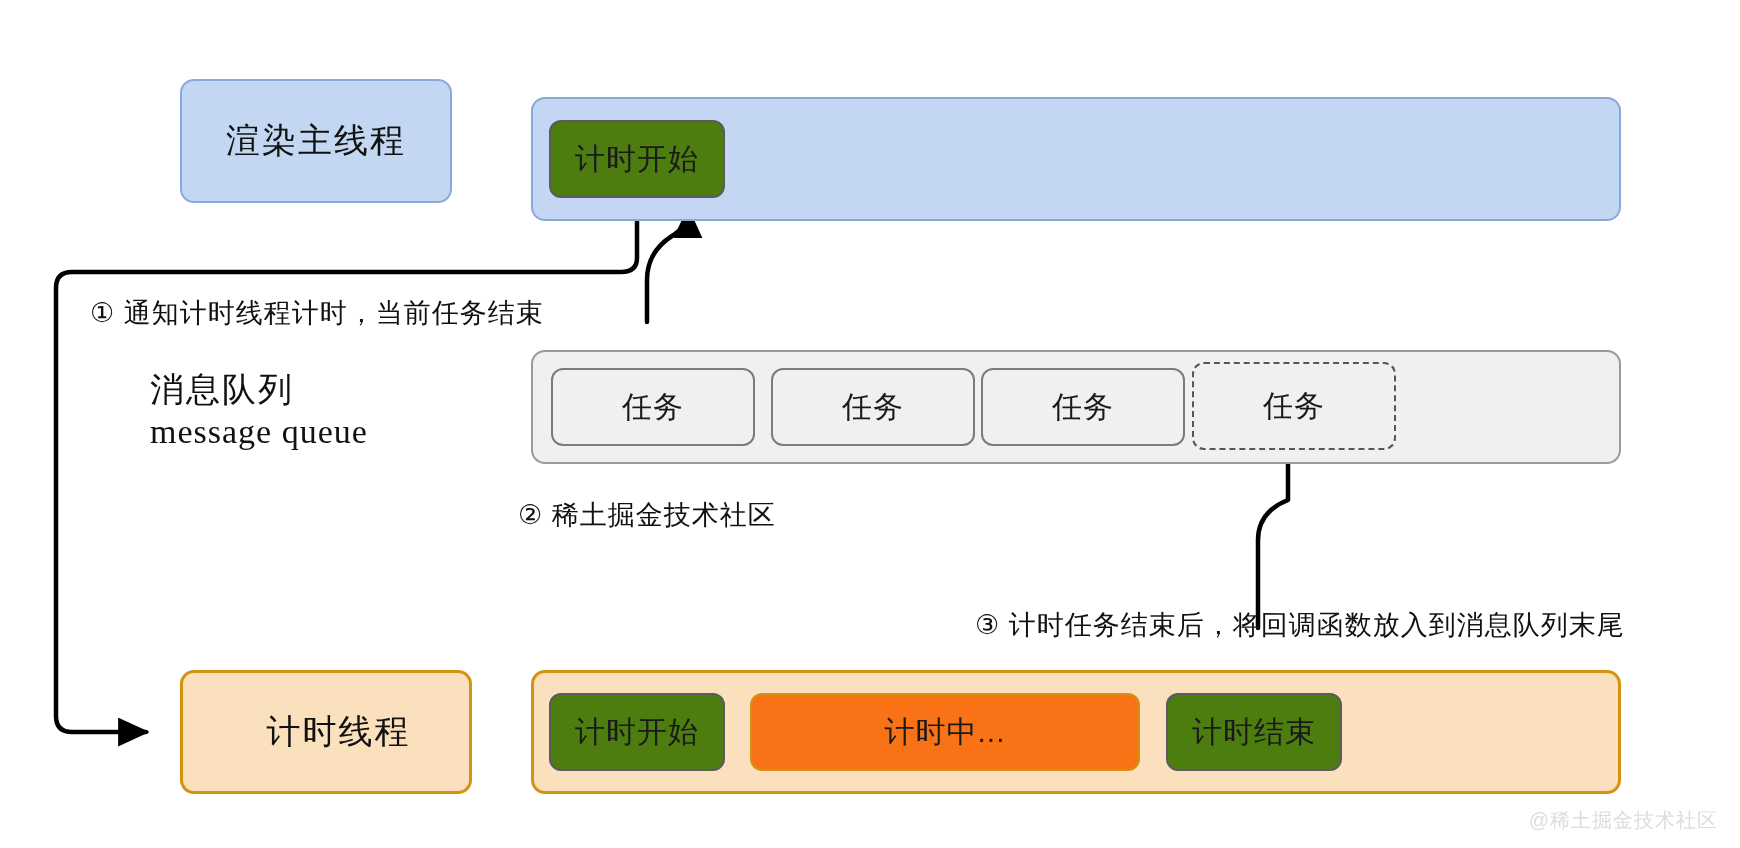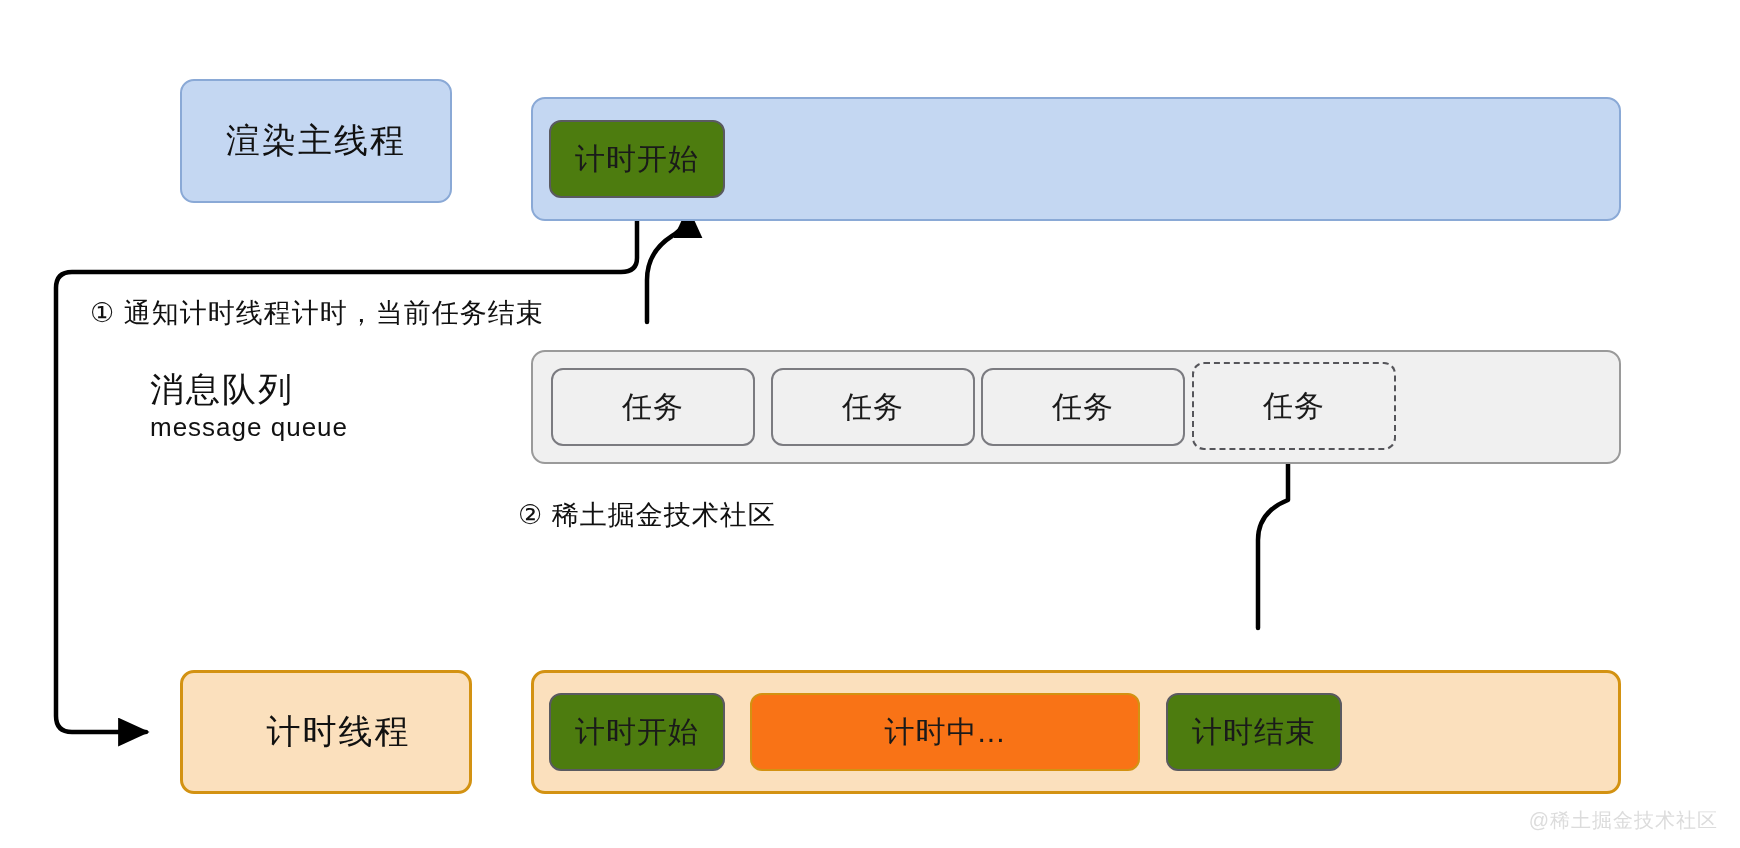--- a/index.html
+++ b/index.html
@@ -89,22 +89,22 @@
   .queue-title {
     position: absolute;
     color: #111111;
     line-height: 1.25;
   }
   .queue-title .cn {
     font-size: 34px;
     letter-spacing: 2px;
   }
   .queue-title .en {
-    font-size: 26px;
-    font-family: Liberation Sans, sans-serif;
+    font-size: 34px;
+    font-family: Liberation Serif, serif;
     letter-spacing: 1px;
   }
   .note {
     position: absolute;
     font-size: 27px;
     color: #111111;
     white-space: nowrap;
     letter-spacing: 1px;
   }
   .watermark {
@@ -170,20 +170,24 @@
   </div>
   <div class="chip chip-dashed" style="left:1192px; top:362px; width:204px; height:88px;">
     <span>任务</span>
   </div>
 
   <div class="note" style="left:518px; top:497px;">
     <span>②</span>
     <span>稀土掘金技术社区</span>
   </div>
 
+  <div class="note" style="left:975px; top:607px;">
+    <span>③</span>
+    <span>计时任务结束后，将回调函数放入到消息队列末尾</span>
+  </div>
 
   <div class="lane lane-timer-label lane-label" style="left:180px; top:670px; width:292px; height:124px;">
     <span>计时线程</span>
   </div>
 
   <div class="lane lane-timer-track" style="left:531px; top:670px; width:1090px; height:124px;">
   </div>
 
   <div class="chip chip-grey" style="left:549px; top:693px; width:176px; height:78px;">
     <span>计时开始</span>

